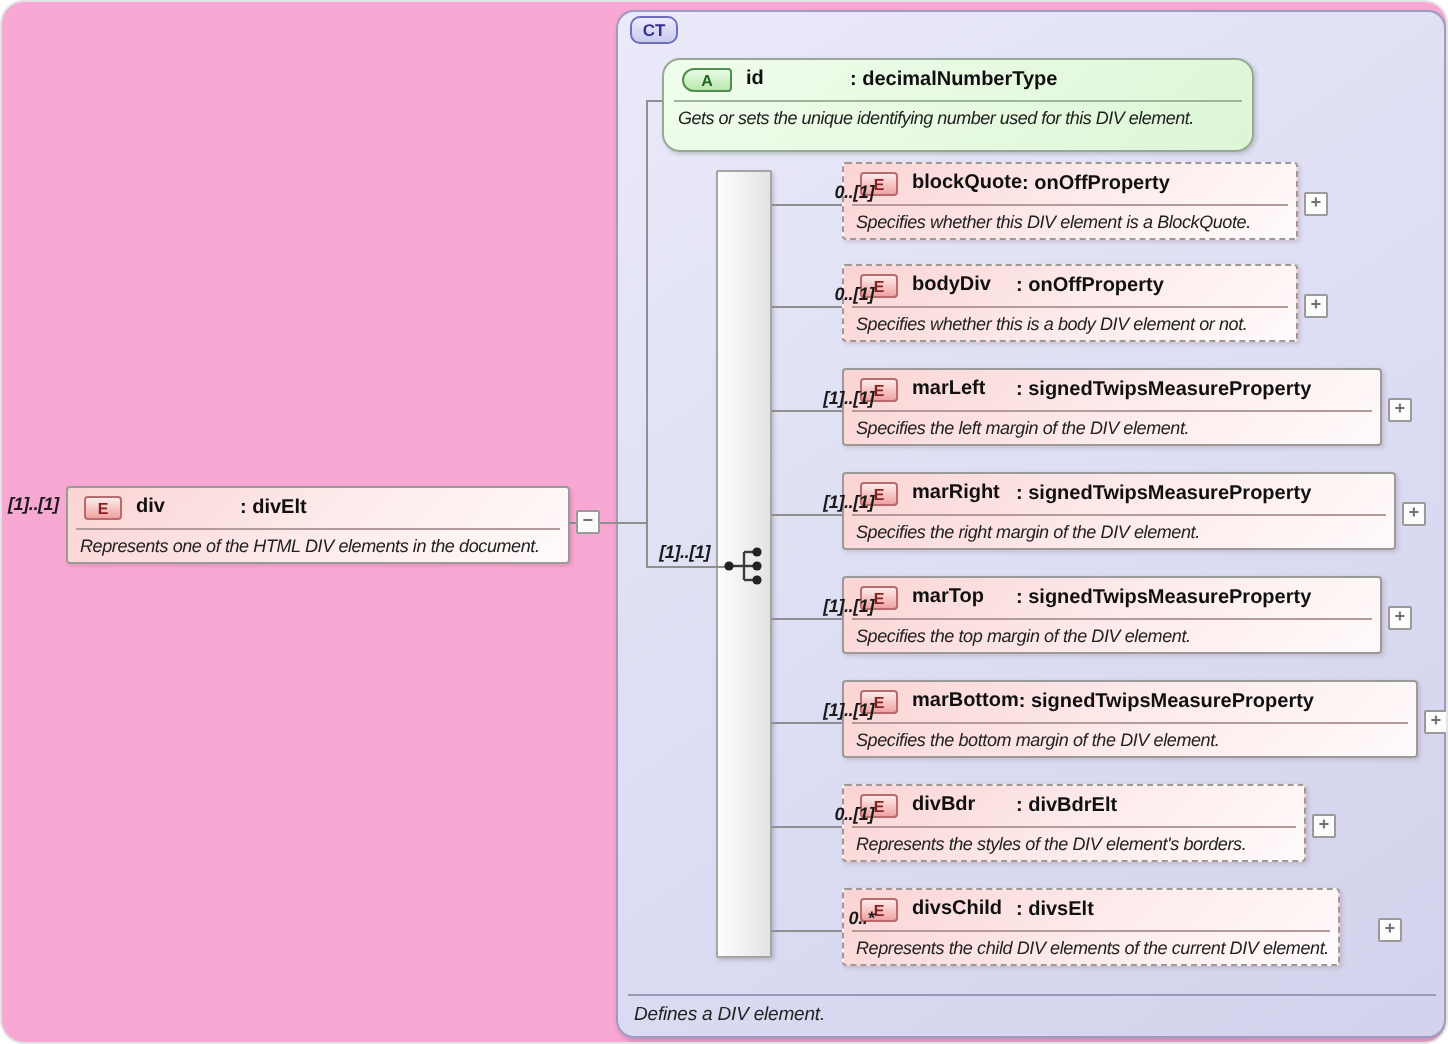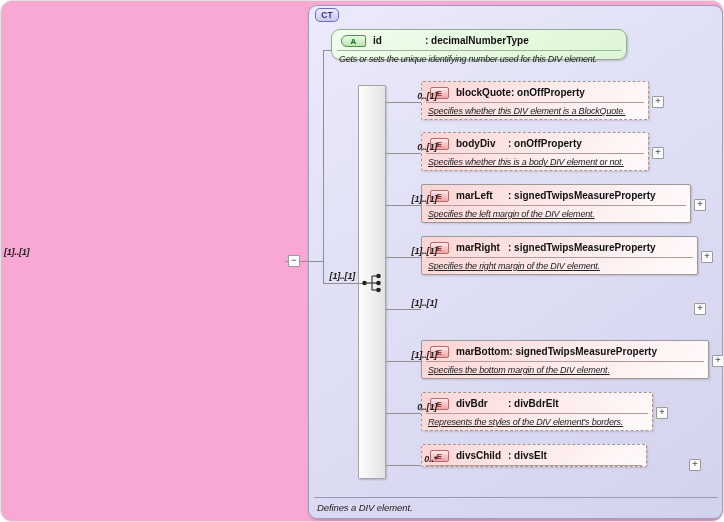--- a/index.html
+++ b/index.html
@@ -34,21 +34,21 @@
   }
   .ct-title { position:absolute; left:331px; top:8px; font:bold 11px "Liberation Sans", sans-serif; color:#111; z-index:4;margin-top:32px; }
   .ct-footer-line { position:absolute; left:313px; top:496px; width:404px; height:1px; background:#9898b8; z-index:4; }
   .ct-footer {
     position:absolute; left:316px; top:501px; z-index:4;
     font:italic 9.5px "Liberation Sans", sans-serif; color:#222; letter-spacing:-0.1px;
   }
 
   
   .attr-box {
-    position:absolute; left:330px; top:28px; width:296px; height:31px; z-index:4;
+    position:absolute; left:330px; top:28px; width:296px; height:47px; z-index:4;
     background:linear-gradient(135deg, #f0fdec 0%, #ddf6d6 100%);
     border:1px solid #97a897; border-radius:9px;
     box-shadow:1px 1px 2px rgba(40,80,40,0.25);
   }
   .attr-title { position:relative; height:21px; line-height:20px; padding:0 9px; white-space:nowrap; }
   .attr-title::after { content:""; position:absolute; left:5px; right:5px; bottom:0; height:1px; background:#9cb59c; }
   .a-badge {
     display:inline-block; width:25px; height:12px; margin-right:7px; vertical-align:middle;
     border:1px solid #4f8f4f; border-radius:6px 2px 2px 6px;
     background:linear-gradient(#e9fbe4, #b9e8ae);
@@ -84,21 +84,21 @@
     display:inline-block; width:19px; height:12px; margin-right:7px; vertical-align:middle;
     border:1px solid #b96a6a; border-radius:2px;
     background:linear-gradient(#fdecec, #efa3a3);
     font:bold 8px "Liberation Sans", sans-serif; color:#8c1d1d;
     text-align:center; line-height:11px;
   }
   .elt-name { display:inline-block; min-width:52px; font:bold 10px "Liberation Sans", sans-serif; color:#101010; vertical-align:middle; }
   .elt-type { font:bold 10px "Liberation Sans", sans-serif; color:#101010; vertical-align:middle; }
   .elt-desc {
     padding:3px 6px; font:italic 9px "Liberation Sans", sans-serif; color:#222;
-    letter-spacing:-0.2px; white-space:nowrap; overflow:hidden;text-decoration:underline;
+    letter-spacing:-0.2px; white-space:nowrap; overflow:hidden;
   }
 
   
   .root-box { position:absolute; left:32px; top:242px; width:252px; z-index:4; }
 
   
   .toggle-btn {
     position:absolute; width:12px; height:12px; z-index:5;
     background:#fcfcfc; border:1px solid #9a9a9a; border-radius:1px;
     font:bold 9px "Liberation Mono", monospace; color:#707070;
@@ -121,20 +121,26 @@
   <div class="ct-badge">CT</div>
   <div class="ct-title">divElt</div>
 
   <div class="line h" style="left:284px; top:260px; width:38px;"></div>
   <div class="line v" style="left:322px; top:49px; height:234px;"></div>
   <div class="line h" style="left:322px; top:49px; width:9px;"></div>
   <div class="line h" style="left:322px; top:282px; width:43px;"></div>
 
   <div class="card-label" style="left:3px; top:246px; width:30px; text-align:left;">[1]..[1]</div>
 
+  <div class="elt-box root-box">
+    <div class="elt-title">
+      <span class="e-badge">E</span><span class="elt-name">div</span><span class="elt-type">: divElt</span>
+    </div>
+    <div class="elt-desc">Represents one of the HTML DIV elements in the document.</div>
+  </div>
 
   <div class="toggle-btn" style="left:287px; top:254px;">−</div>
 
   <div class="attr-box">
     <div class="attr-title">
       <span class="a-badge">A</span><span class="attr-name">id</span><span class="attr-type">: decimalNumberType</span>
     </div>
     <div class="attr-desc">Gets or sets the unique identifying number used for this DIV element.</div>
   </div>
 
@@ -197,20 +203,26 @@
         <span class="e-badge">E</span><span class="elt-name">marRight</span><span class="elt-type">: signedTwipsMeasureProperty</span>
       </div>
       <div class="elt-desc">Specifies the right margin of the DIV element.</div>
     </div>
     <span class="toggle-btn" style="left: 315px;">+</span>
   </div>
 
   <div class="child-row" style="top: 287px;">
     <div class="h-line"></div>
     <span class="card-label">[1]..[1]</span>
+    <div class="elt-box" style="width: 270px;">
+      <div class="elt-title">
+        <span class="e-badge">E</span><span class="elt-name">marTop</span><span class="elt-type">: signedTwipsMeasureProperty</span>
+      </div>
+      <div class="elt-desc">Specifies the top margin of the DIV element.</div>
+    </div>
     <span class="toggle-btn" style="left: 308px;">+</span>
   </div>
 
   <div class="child-row" style="top: 339px;">
     <div class="h-line"></div>
     <span class="card-label">[1]..[1]</span>
     <div class="elt-box" style="width: 288px;">
       <div class="elt-title">
         <span class="e-badge">E</span><span class="elt-name">marBottom</span><span class="elt-type">: signedTwipsMeasureProperty</span>
       </div>
@@ -227,24 +239,25 @@
         <span class="e-badge">E</span><span class="elt-name">divBdr</span><span class="elt-type">: divBdrElt</span>
       </div>
       <div class="elt-desc">Represents the styles of the DIV element's borders.</div>
     </div>
     <span class="toggle-btn" style="left: 270px;">+</span>
   </div>
 
   <div class="child-row" style="top: 443px;">
     <div class="h-line"></div>
     <span class="card-label">0..*</span>
-    <div class="elt-box dashed" style="width: 226px;">
+    <div class="elt-box dashed" style="width: 249px;">
       <div class="elt-title">
         <span class="e-badge">E</span><span class="elt-name">divsChild</span><span class="elt-type">: divsElt</span>
       </div>
+      <div class="elt-desc">Represents the child DIV elements of the current DIV element.</div>
     </div>
     <span class="toggle-btn" style="left: 303px;">+</span>
   </div>
 </div>
 
   <div class="ct-footer-line"></div>
   <div class="ct-footer">Defines a DIV element.</div>
 </div>
 
 </body></html>

